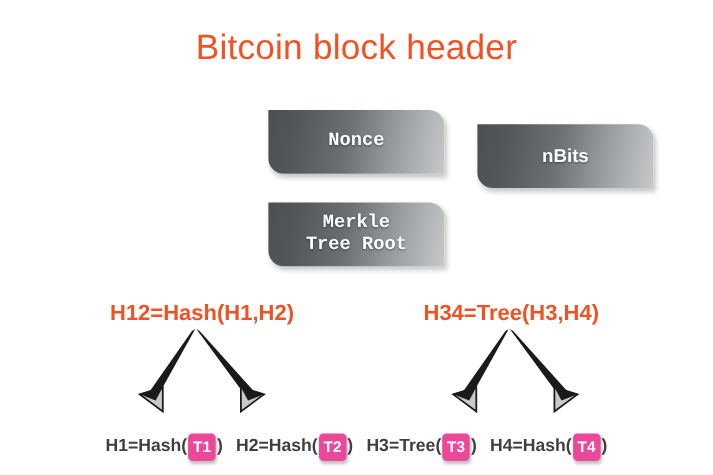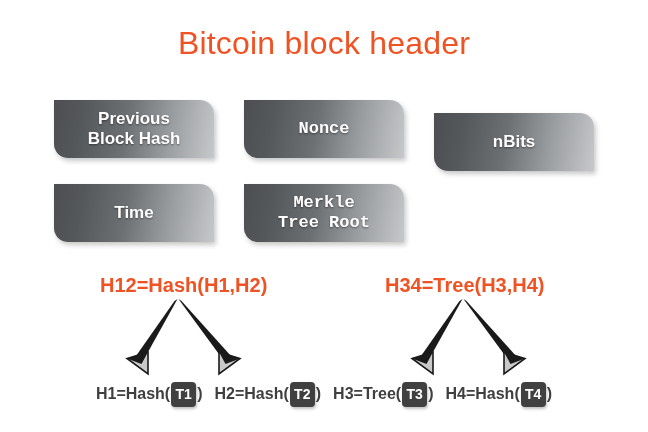--- a/index.html
+++ b/index.html
@@ -96,65 +96,58 @@
     left: 0;
     top: 380px;
     width: 648px;
     display: flex;
     justify-content: center;
     align-items: center;
   }
   .leaf-item {
     display: flex;
     align-items: center;
-    margin: 0 6px;
+    margin: 12px 6px;
     font-size: 16px;
     font-weight: bold;
     color: #3f3f3f;
     white-space: nowrap;
   }
   .leaf-item .leaf-pre,
   .leaf-item .leaf-post {
     line-height: 28px;
   }
   .tx-badge {
     display: inline-flex;
     align-items: center;
     justify-content: center;
     width: 25px;
     height: 25px;
     margin: 0 1px;
-    background: #404040;
+    background: #ec4899;
     border-radius: 4px;
     color: #ffffff;
     font-size: 14px;
     font-weight: bold;
     line-height: 25px;
     box-shadow: 1px 2px 3px rgba(0,0,0,0.25);
   }
 </style>
 </head>
 <body>
 
 <div id="canvas">
 
   <div class="title">Bitcoin block header</div>
 
-  <div class="field-box row-1 col-1">
-    <span class="field-label">Previous
-Block Hash</span>
-  </div>
   <div class="field-box row-1 col-2">
     <span class="field-label">Nonce</span>
   </div>
   <div class="field-box row-1 col-3">
     <span class="field-label">nBits</span>
-  </div>
-  <div class="field-box row-2 col-1">
-    <span class="field-label">Time</span>
   </div>
   <div class="field-box row-2 col-2">
     <span class="field-label">Merkle
 Tree Root</span>
   </div>
 
   <div class="hash-label" id="hash-label-h12">H12=Hash(H1,H2)</div>
   <div class="hash-label" id="hash-label-h34">H34=Tree(H3,H4)</div>
 
   <svg id="arrows" viewBox="0 0 648 432">

